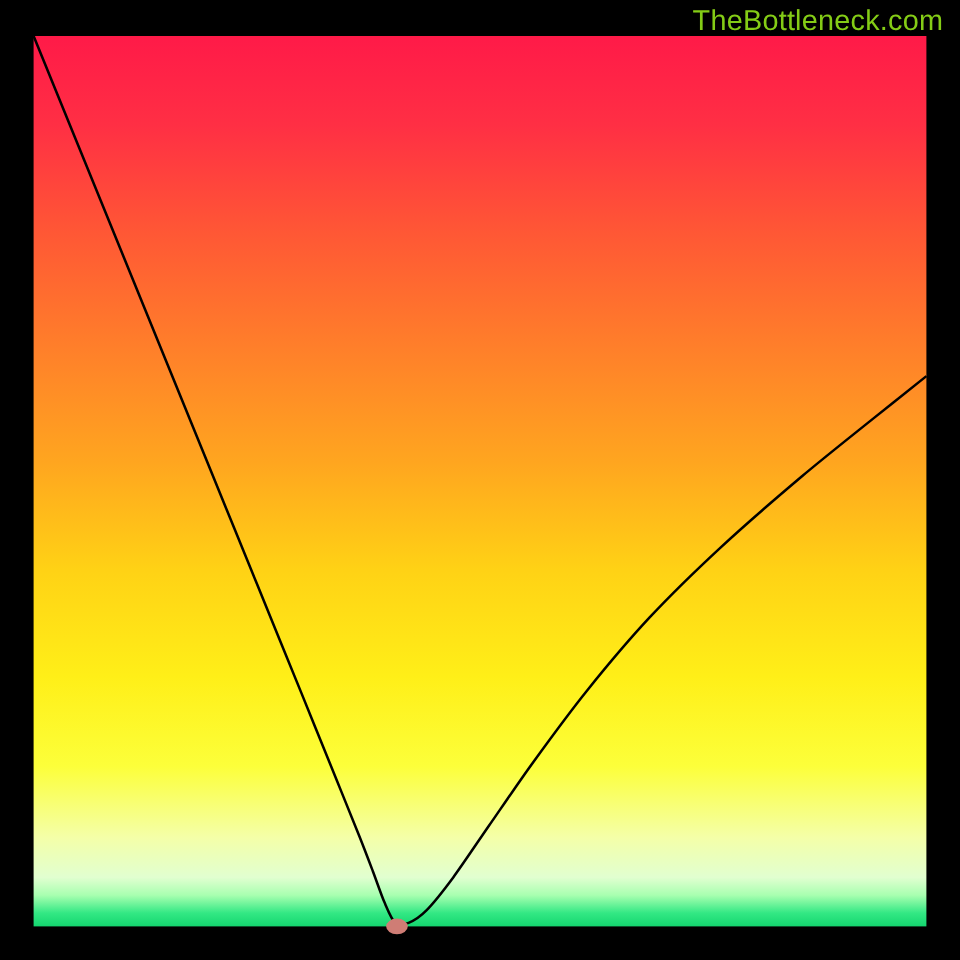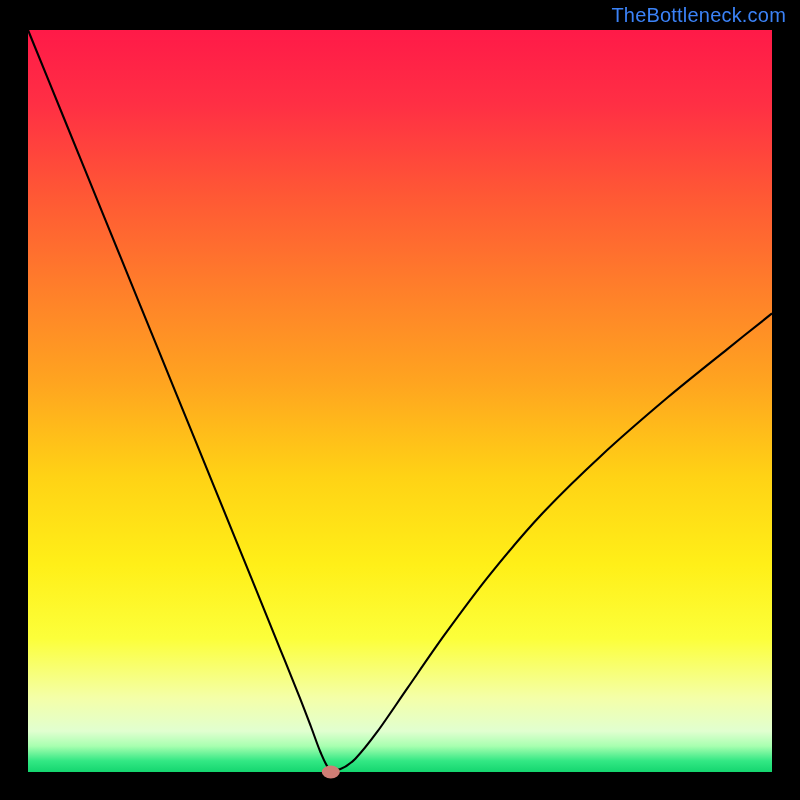--- a/index.html
+++ b/index.html
@@ -14,23 +14,23 @@
     position: relative;
     width: 800px;
     height: 800px;
     background: #000;
   }
   .watermark {
     position: absolute;
     top: 4px;
     right: 14px;
     font-family: Arial, Helvetica, sans-serif;
-    font-size: 20px;
+    font-size: 24px;
     font-weight: 400;
-    color: #3b82f6;
+    color: #84cc16;
     letter-spacing: 0.2px;
     z-index: 10;
   }
   svg {
     position: absolute;
     top: 0;
     left: 0;
   }
 </style>
 </head>

